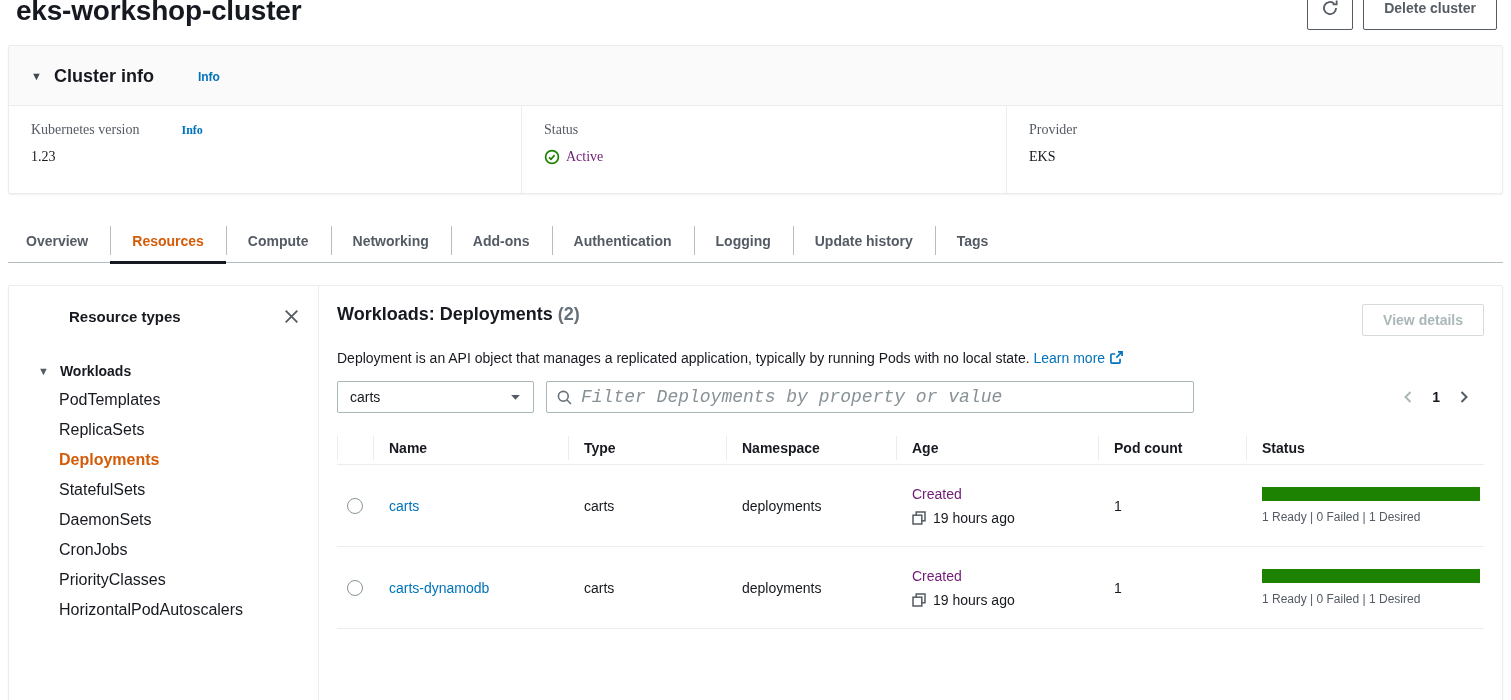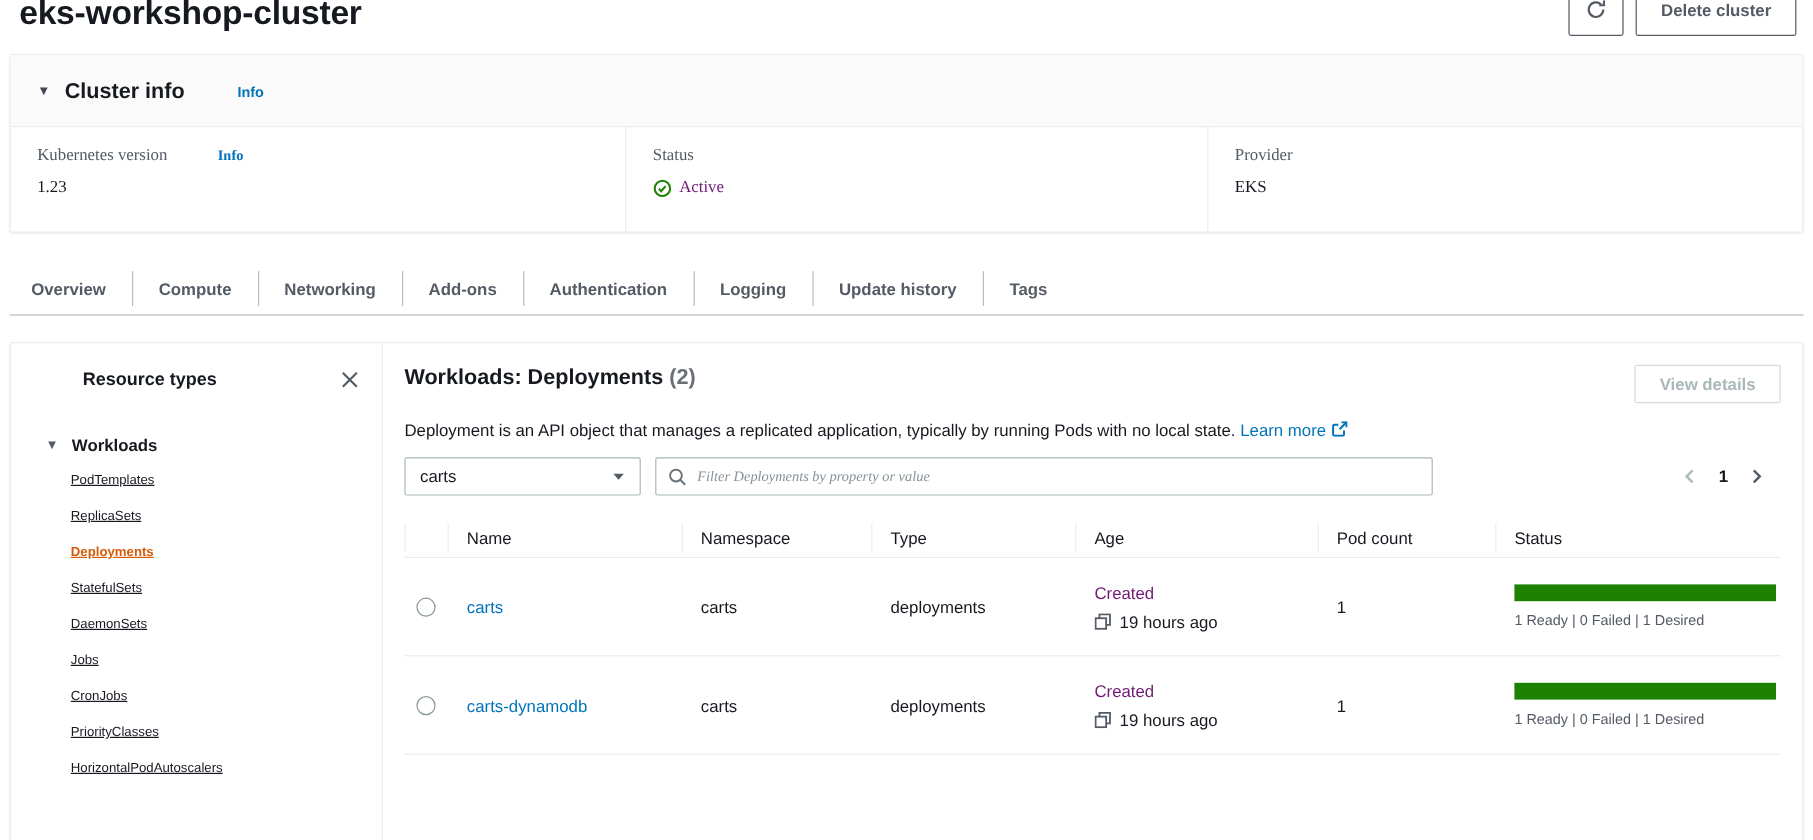--- a/index.html
+++ b/index.html
@@ -72,21 +72,21 @@
     background: #fff; border: 1px solid #eaeded; border-radius: 2px;
     box-shadow: 0 1px 2px rgba(0,0,0,.06);
     display: flex;
   }
   .sidebar { width: 310px; flex: 0 0 310px; border-right: 1px solid #eaeded; padding: 20px 16px; }
   .sidebar-header { display: flex; align-items: center; justify-content: space-between; }
   .sidebar-title { font-size: 15px; font-weight: 700; margin-left: 44px; }
   .close-btn { background: none; border: none; cursor: pointer; padding: 2px; }
   .sidebar-group { margin-top: 36px; padding-left: 13px; display: flex; align-items: center; gap: 11px; font-weight: 700; font-size: 14px; cursor: pointer; }
   .sidebar-items { list-style: none; margin-top: 6px; padding-left: 34px; }
-  .sidebar-items li { line-height: 30px; font-size: 11px; color: #16191f; cursor: pointer; text-decoration: underline; }
+  .sidebar-items li { line-height: 30px; font-size: 16px; color: #16191f; cursor: pointer; }
   .sidebar-items li.active { color: #d45b07; font-weight: 700; }
 
   
   .content { flex: 1 1 auto; padding: 18px 18px 0 18px; min-width: 0; }
   .content-header { display: flex; align-items: flex-start; justify-content: space-between; }
   .content-title { font-size: 18px; font-weight: 700; }
   .content-title .count { color: #687078; font-weight: 700; }
   .btn-disabled {
     height: 32px; background: #fff; border: 1px solid #d5dbdb; border-radius: 2px;
     color: #aab7b8; font-weight: 700; font-size: 14px; padding: 0 20px; cursor: default;
@@ -99,38 +99,38 @@
   .filter-row { margin-top: 14px; display: flex; align-items: center; gap: 12px; }
   .dropdown {
     width: 197px; height: 32px; border: 1px solid #aab7b8; border-radius: 2px; background: #fff;
     display: flex; align-items: center; justify-content: space-between; padding: 0 12px; cursor: pointer;
   }
   .searchbox {
     width: 648px; height: 32px; border: 1px solid #aab7b8; border-radius: 2px; background: #fff;
     display: flex; align-items: center; gap: 9px; padding: 0 10px;
   }
   .searchbox input {
-    border: none; outline: none; flex: 1; font-size: 12px; font-family: Liberation Serif, serif;
+    border: none; outline: none; flex: 1; font-size: 18px; font-family: Liberation Mono, monospace;
     color: #16191f; background: transparent;
   }
   .searchbox input::placeholder { font-style: italic; color: #879196; }
   .pagination { margin-left: auto; display: flex; align-items: center; gap: 16px; padding-right: 12px; }
   .page-num { font-weight: 700; font-size: 14px; color: #16191f; }
   .page-btn { background: none; border: none; cursor: pointer; padding: 2px; }
 
   
   .table { margin-top: 18px; }
   .thead, .trow {
     display: grid;
     grid-template-columns: 36px 195px 158px 170px 202px 148px minmax(0,1fr);
     align-items: center;
   }
   .thead { height: 34px; border-bottom: 1px solid #eaeded; }
   .thead .th {
-    font-weight: 400; font-size: 14px; color: #16191f; padding-left: 16px;
+    font-weight: 700; font-size: 14px; color: #16191f; padding-left: 16px;
     position: relative; height: 100%; display: flex; align-items: center;
   }
   .thead .th::before {
     content: ""; position: absolute; left: 0; top: 5px; height: 24px; width: 1px; background: #eaeded;
   }
   .trow { min-height: 82px; border-bottom: 1px solid #eaeded; }
   .cell { padding-left: 16px; font-size: 14px; color: #16191f; }
   .cell.sel { padding-left: 0; display: flex; justify-content: center; }
   .radio {
     width: 16px; height: 16px; border: 1px solid #879596; border-radius: 50%; background: #fff;
@@ -195,20 +195,23 @@
     </div>
   </div>
 </section>
 
 <nav class="tabs">
 
     <div class="tab">
       <span>Overview</span>
     </div>
 
+    <div class="tab active">
+      <span>Resources</span>
+    </div>
 
     <div class="tab">
       <span>Compute</span>
     </div>
 
     <div class="tab">
       <span>Networking</span>
     </div>
 
     <div class="tab">
@@ -256,21 +259,20 @@
 
 
         <li>ReplicaSets</li>
 
         <li class="active">Deployments</li>
 
         <li>StatefulSets</li>
 
         <li>DaemonSets</li>
 
-        <li>Jobs</li>
 
         <li>CronJobs</li>
 
         <li>PriorityClasses</li>
 
         <li>HorizontalPodAutoscalers</li>
 
     </ul>
   </aside>
 
@@ -330,22 +332,22 @@
               </svg>
           </span>
         </button>
       </div>
     </div>
 
     <div class="table">
       <div class="thead">
         <div class="th" style="padding-left:0;"></div>
         <div class="th">Name</div>
+        <div class="th">Type</div>
         <div class="th">Namespace</div>
-        <div class="th">Type</div>
         <div class="th">Age</div>
         <div class="th">Pod count</div>
         <div class="th">Status</div>
       </div>
 
         <div class="trow">
           <div class="cell sel">
             <span class="radio"></span>
           </div>
           <div class="cell"><a class="link">carts</a></div>

